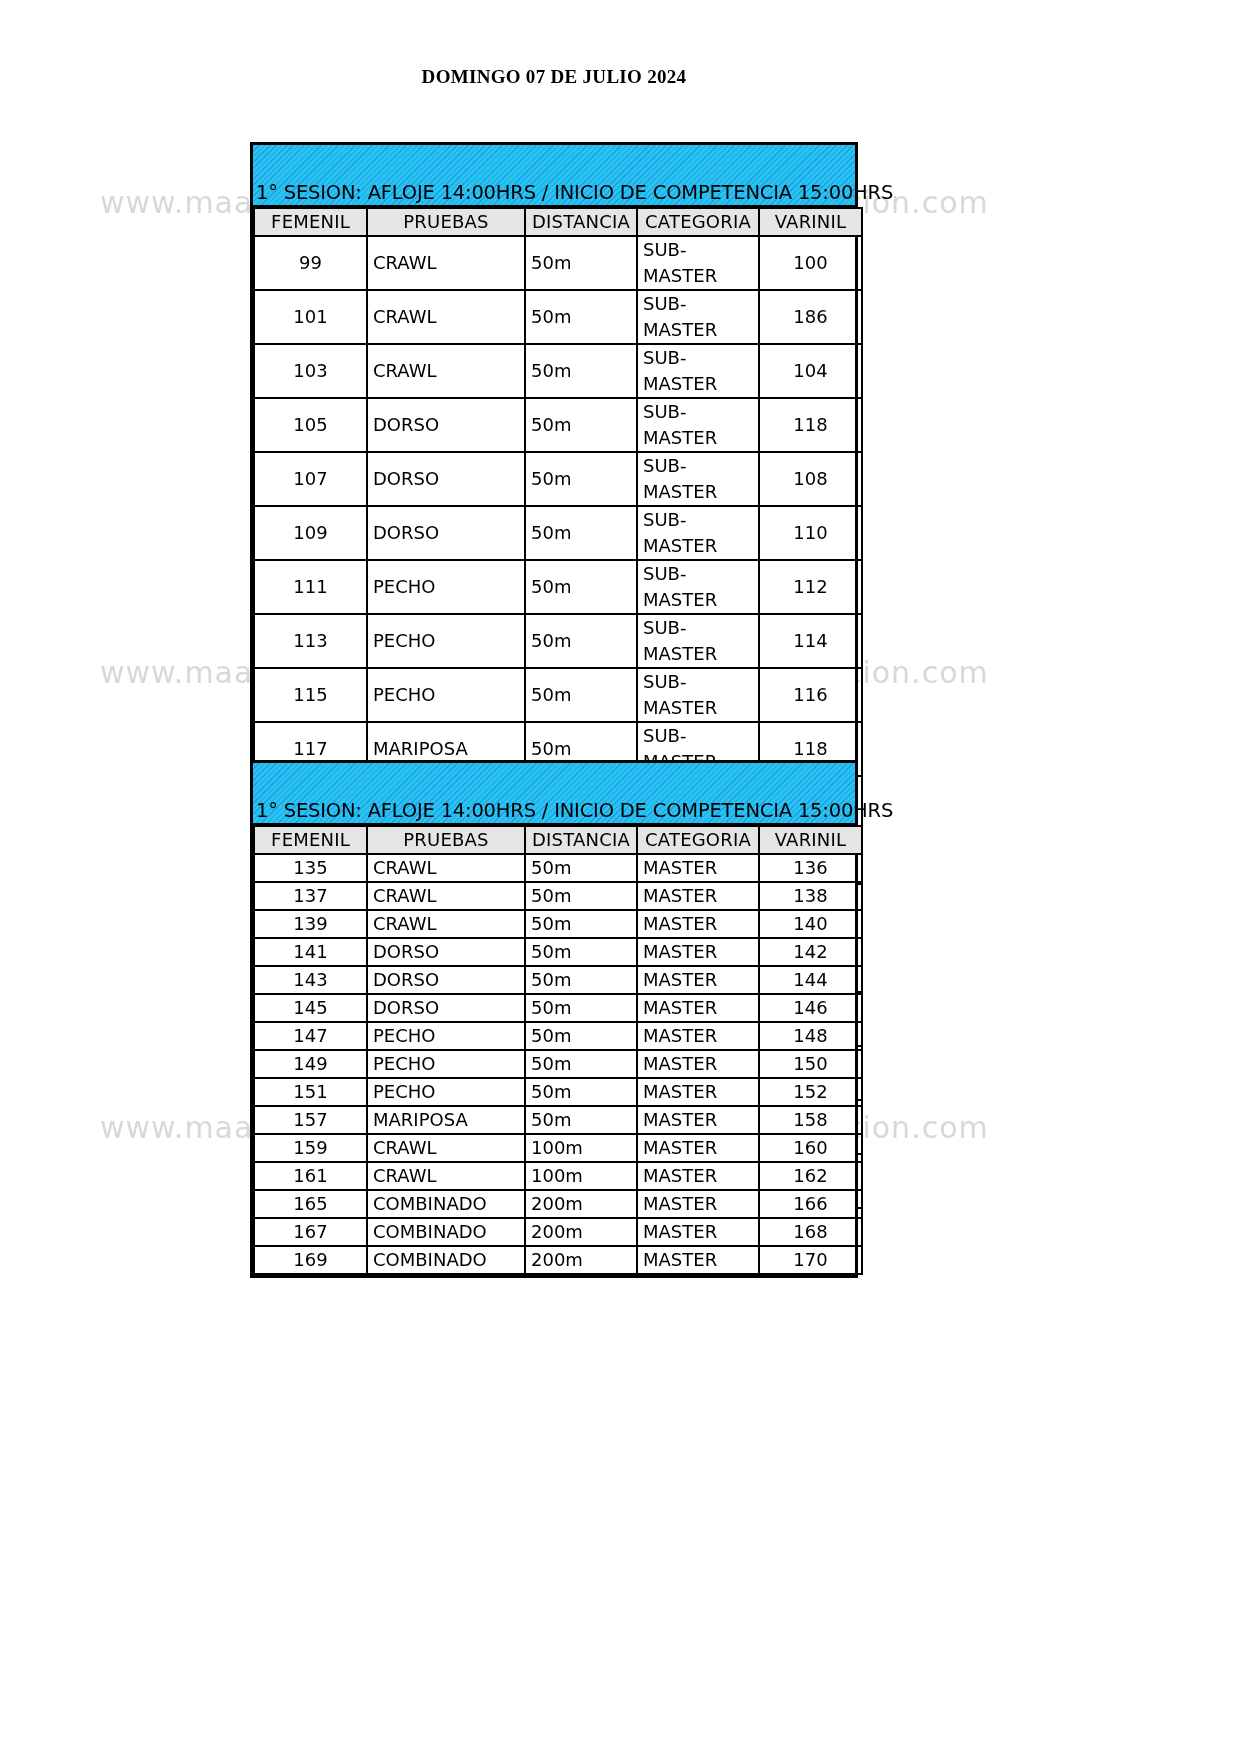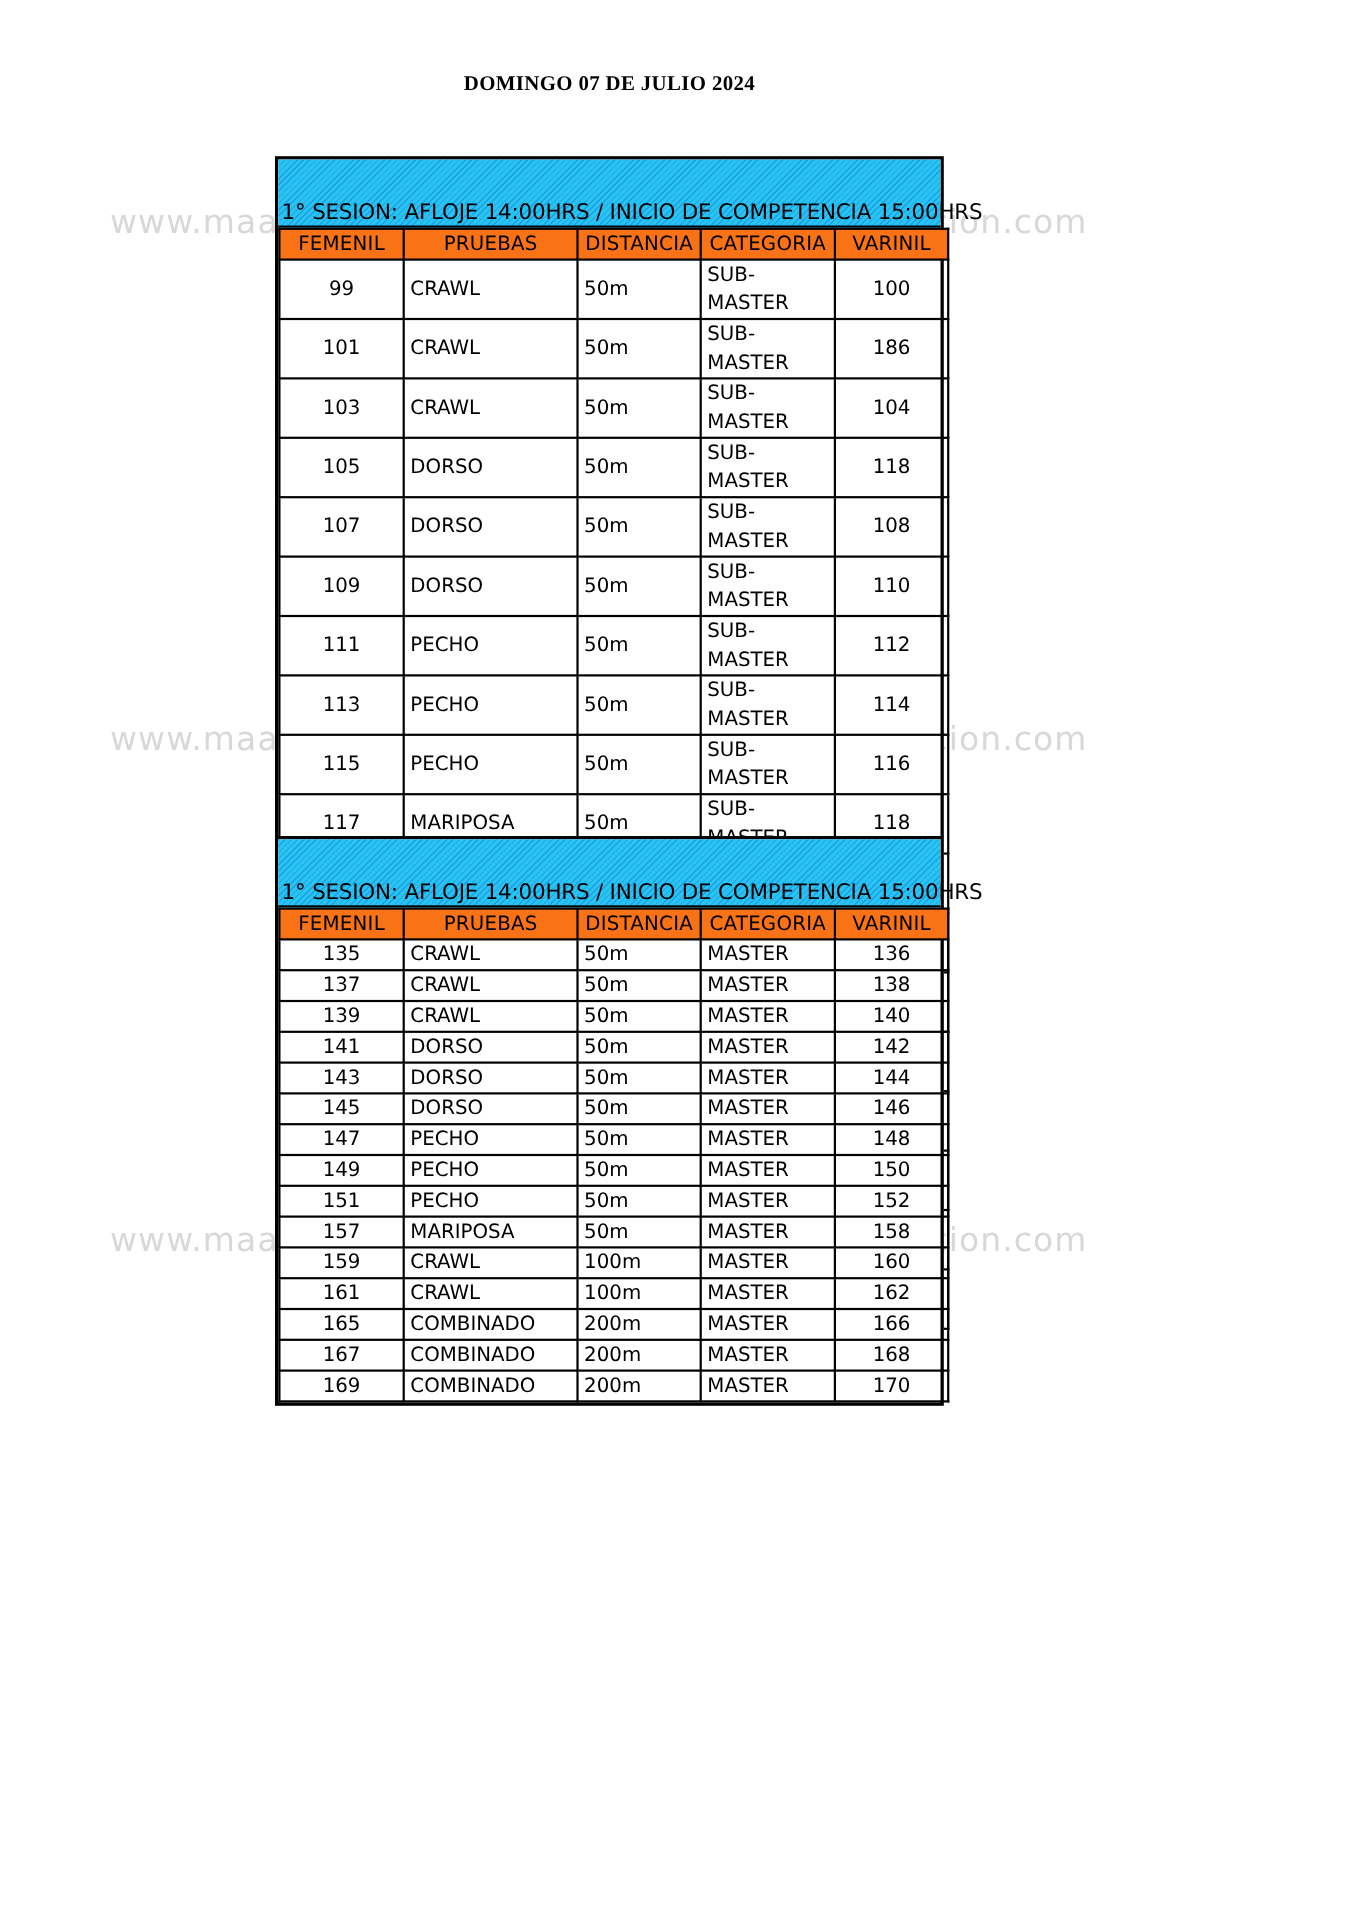--- a/index.html
+++ b/index.html
@@ -99,21 +99,21 @@
     height: 28px;
     font-size: 18px;
     font-family: "DejaVu Sans", sans-serif;
     color: #000;
     padding: 0 5px;
     box-sizing: border-box;
     font-weight: normal;
     line-height: 26px;
   }
   table.grid thead th {
-    background: #f97316;
+    background: #e5e5e5;
     text-align: center;
     font-weight: normal;
     letter-spacing: 0.2px;
   }
   
   col.c-fem { width: 113px; }
   col.c-pru { width: 158px; }
   col.c-dis { width: 112px; }
   col.c-cat { width: 122px; }
   col.c-var { width: 103px; }

